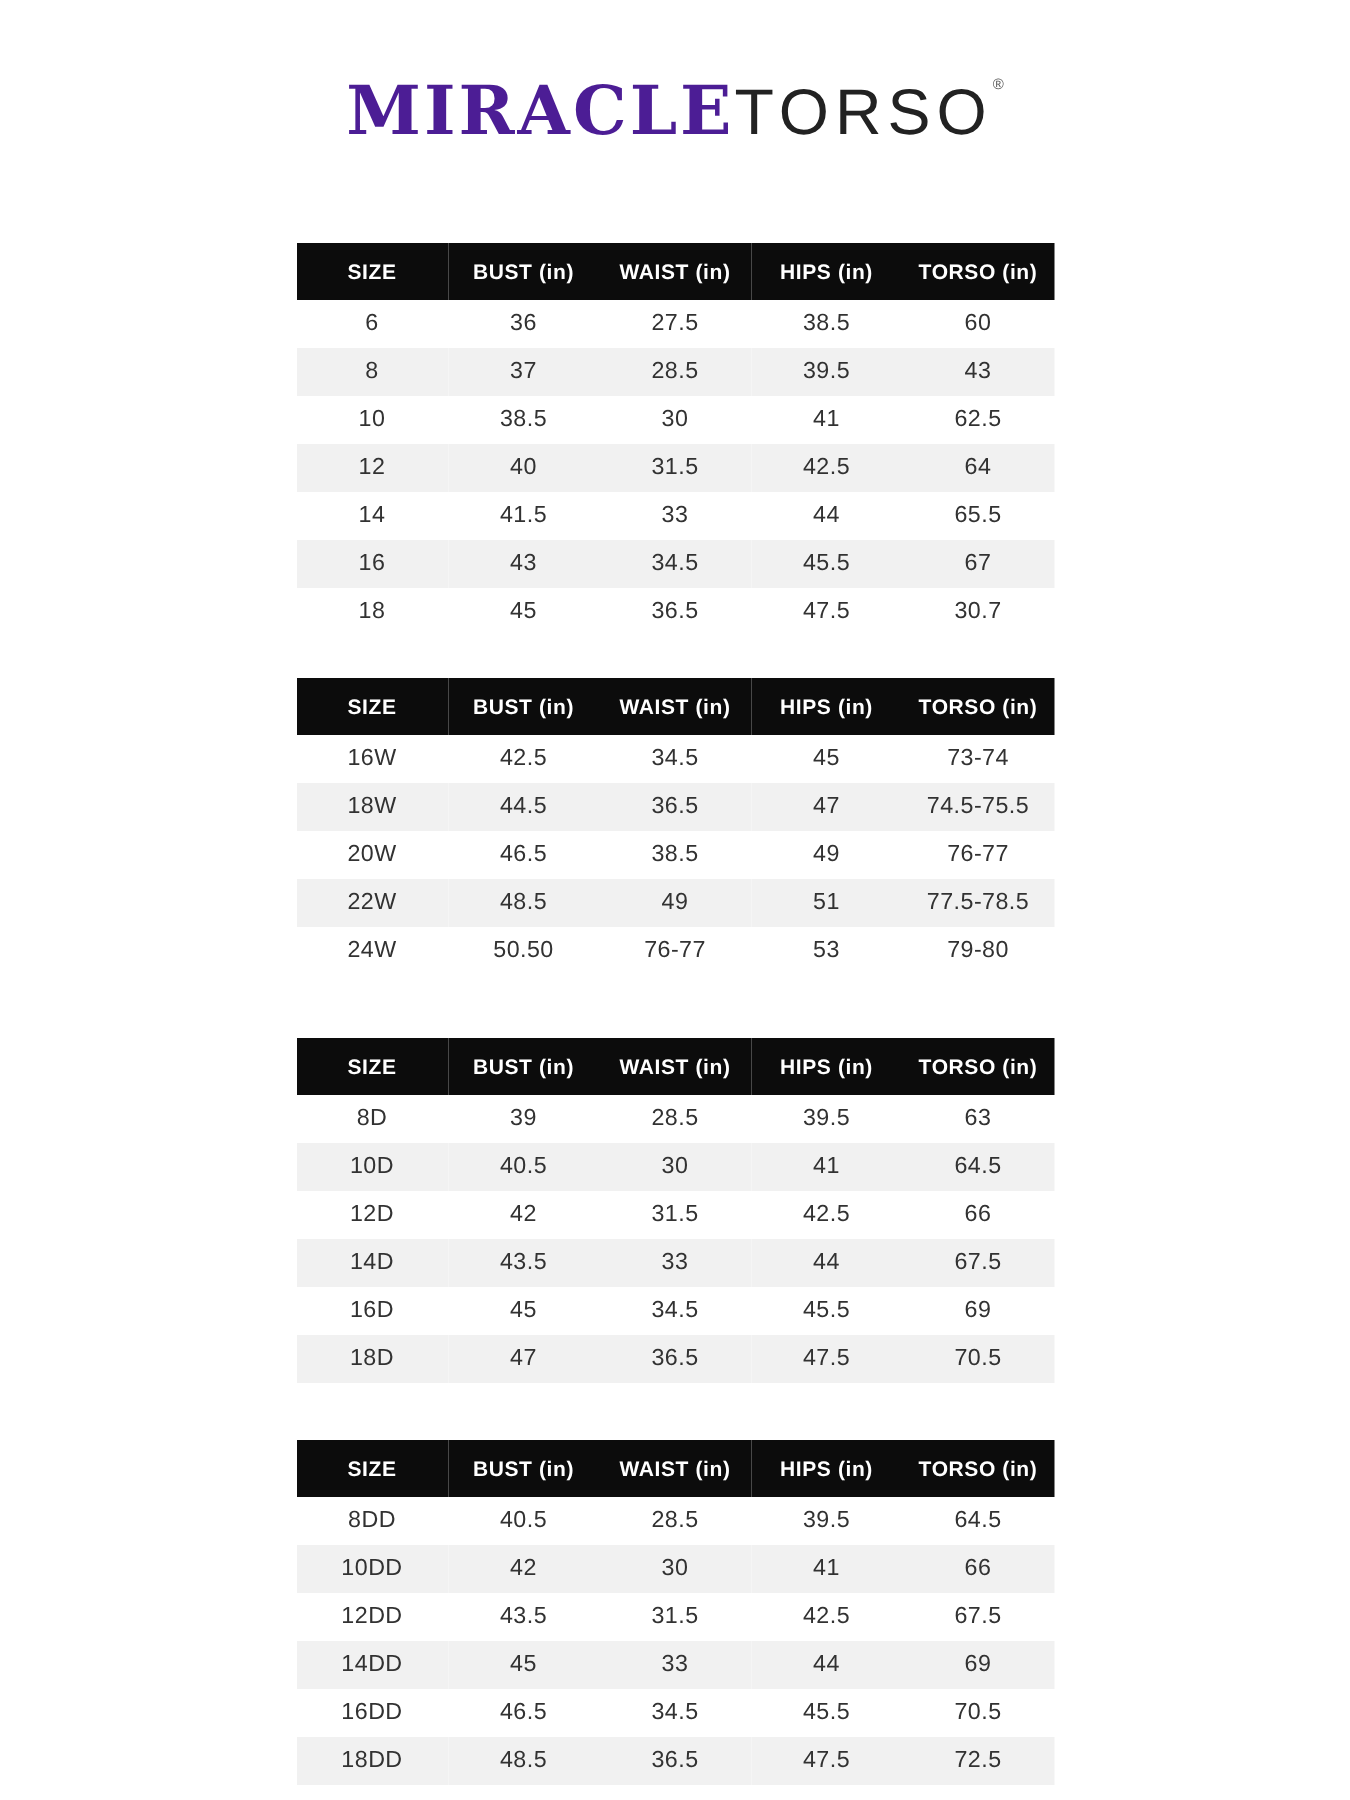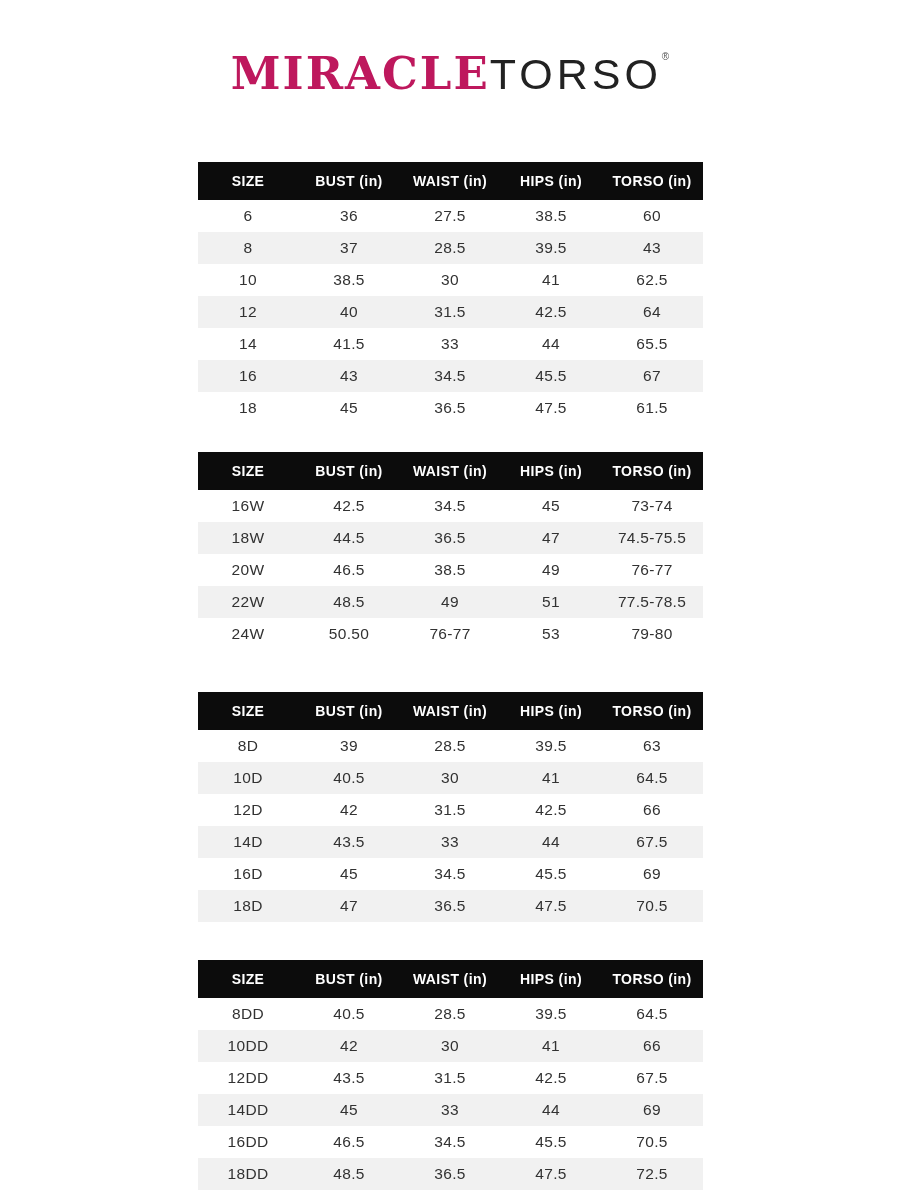--- a/index.html
+++ b/index.html
@@ -21,21 +21,21 @@
   }
   .logo-inner {
     position: relative;
     white-space: nowrap;
   }
   .logo-serif {
     font-family: "DejaVu Serif", "Liberation Serif", serif;
     font-weight: 700;
     font-size: 45px;
     letter-spacing: 2px;
-    color: #be185d;
+    color: #4c1d95;
   }
   .logo-sans {
     font-family: "Liberation Sans", sans-serif;
     font-weight: 400;
     font-size: 43px;
     letter-spacing: 4px;
     color: #222222;
   }
   .logo-reg {
     font-size: 10px;
@@ -141,21 +141,21 @@
             <td>43</td>
             <td>34.5</td>
             <td>45.5</td>
             <td>67</td>
           </tr>
           <tr>
             <td>18</td>
             <td>45</td>
             <td>36.5</td>
             <td>47.5</td>
-            <td>61.5</td>
+            <td>30.7</td>
           </tr>
         </tbody>
       </table>
     </div>
   <div class="table-block mb2">
       <table>
         <thead>
           <tr>
             <th>SIZE</th>
             <th>BUST (in)</th>

